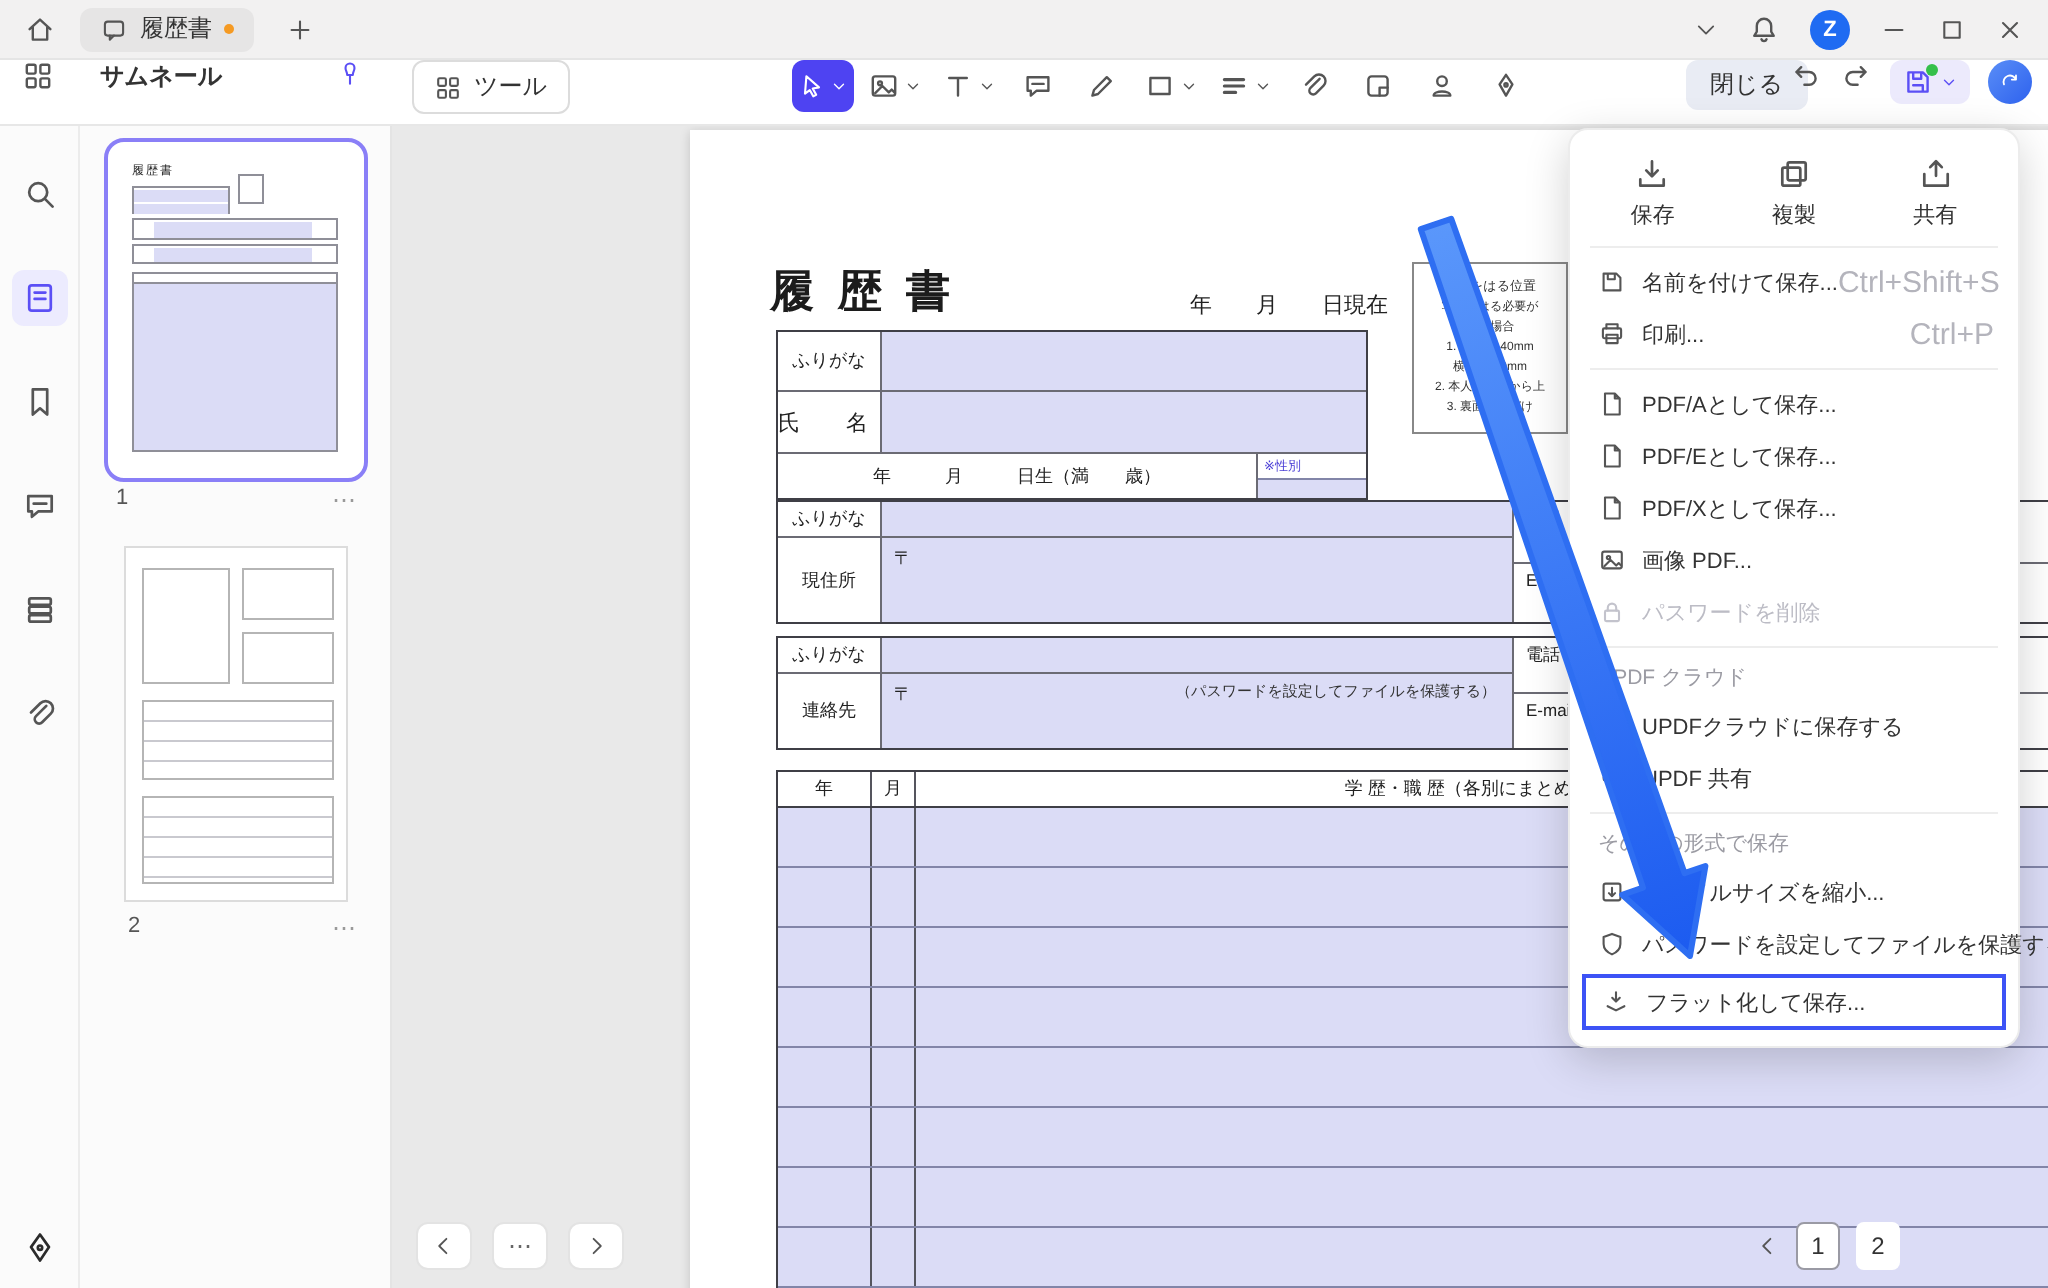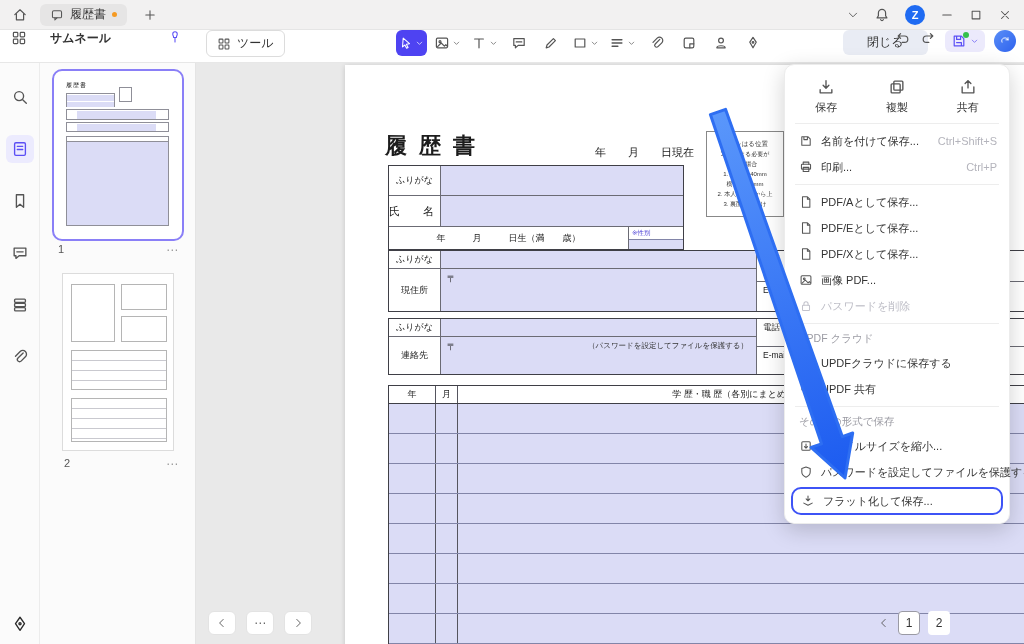--- a/index.html
+++ b/index.html
@@ -20,21 +20,21 @@
 
   
   .toolbar{position:absolute;top:30px;left:0;width:100%;height:33px;background:#fff;border-bottom:1px solid #e7e7e7;z-index:35}
   .toolbar .abs{position:absolute;top:0;height:33px;display:flex;align-items:flex-start}
   .panel-title{font-size:12px;color:#333;font-weight:bold}
   .btn-tools{display:flex;align-items:center;gap:6px;border:1px solid #dcdcdc;border-radius:6px;padding:4px 10px;background:#fff;font-size:12px}
   .tool-row{display:flex;align-items:center;gap:4px}
   .tool-btn{display:flex;align-items:center;justify-content:center;gap:2px;height:26px;min-width:28px;border-radius:6px;padding:0 3px}
   .tool-btn.active{background:#4e43f2}
   .tool-btn.active svg{stroke:#fff}
-  .btn-close{background:#e9ecf4;border-radius:6px;padding:4px 24px;font-size:12px;color:#333}
+  .btn-close{background:#e9ecf4;border-radius:6px;padding:4px 12px;font-size:12px;color:#333}
   .save-group{display:flex;align-items:center;gap:3px;background:#eceafc;border-radius:6px;padding:3px 6px;position:relative}
   .save-group svg{stroke:#5b4ff5}
   .dot-green{position:absolute;top:2px;right:16px;width:6px;height:6px;border-radius:50%;background:#35c04b}
   .assistant{width:22px;height:22px;border-radius:50%;background:linear-gradient(135deg,#5a8ef7,#2e62ee);display:flex;align-items:center;justify-content:center}
 
   
   .iconstrip{position:absolute;left:0;top:63px;width:40px;bottom:0;background:#fbfbfb;border-right:1px solid #ececec;display:flex;flex-direction:column;align-items:center;padding-top:20px;gap:24px;z-index:20}
   .strip-item{width:28px;height:28px;display:flex;align-items:center;justify-content:center;border-radius:6px}
   .strip-item.selected{background:#ecebfe}
   .strip-item.selected svg{stroke:#5b4ff5}
@@ -92,25 +92,25 @@
   .h-row{display:flex;height:30px;border-bottom:1px solid #8285a8}
   .h-row div{background:#dbdcf6}
 
   
   .menu{position:absolute;left:784px;top:64px;width:226px;background:#fff;border:1px solid #ececec;border-radius:10px;box-shadow:0 6px 22px rgba(0,0,0,.18);padding:6px 0;z-index:50}
   .quick{display:flex;height:48px;padding:2px 6px 0}
   .qa{flex:1;display:flex;flex-direction:column;align-items:center;gap:4px;padding-top:5px;border-radius:6px;font-size:11px;color:#333}
   .mdiv{height:1px;background:#ededed;margin:4px 10px}
   .mi{display:flex;align-items:center;height:26px;padding:0 12px 0 14px;font-size:11px;color:#333;white-space:nowrap}
   .mic{width:14px;height:14px;flex:none;margin-right:8px}
-  .msc{margin-left:auto;color:#b4b4bc;font-size:11px}
+  .msc{margin-left:auto;color:#b4b4bc;font-size:15px}
   .mi.disabled{color:#bcbcc5}
   .mi.disabled svg{stroke:#c3c3cc}
   .msection{height:22px;display:flex;align-items:center;padding-left:14px;font-size:10.5px;color:#9b9ba3}
-  .mi.highlight{margin:2px 6px;border:2px solid #3d53f6;border-radius:10px;height:28px;padding:0 8px}
+  .mi.highlight{margin:2px 6px;border:2px solid #3d53f6;border-radius:0;height:28px;padding:0 8px}
   .cloud-ic{stroke:#3f8cf4}
 
   
   .nav-left{position:absolute;left:208px;bottom:9px;display:flex;gap:10px;align-items:center;z-index:20}
   .nav-btn{width:28px;height:24px;background:#fff;border:1px solid #e3e3e3;border-radius:6px;display:flex;align-items:center;justify-content:center;color:#666;font-size:12px}
   .pager{position:absolute;right:74px;bottom:9px;display:flex;align-items:center;gap:8px;z-index:20}
   .pg{width:22px;height:24px;border-radius:4px;background:#fff;display:flex;align-items:center;justify-content:center;font-size:12px;color:#333}
   .pg.current{border:1px solid #9a9aa4}
 
   .arrow-layer{position:absolute;inset:0;z-index:60;pointer-events:none}

